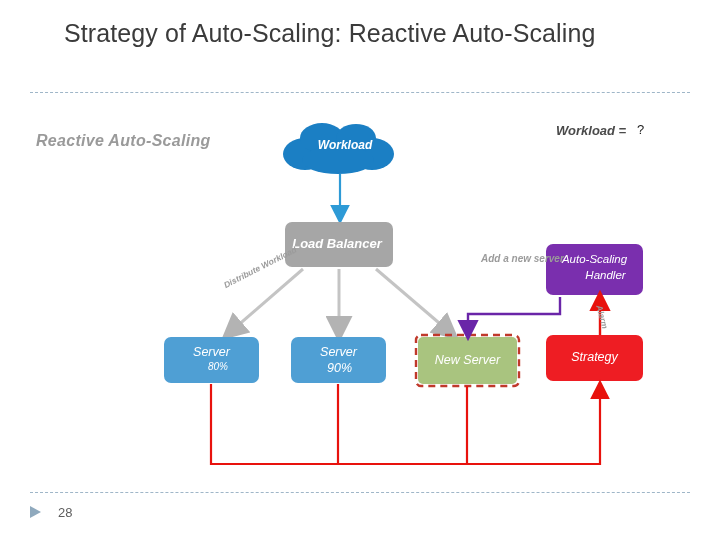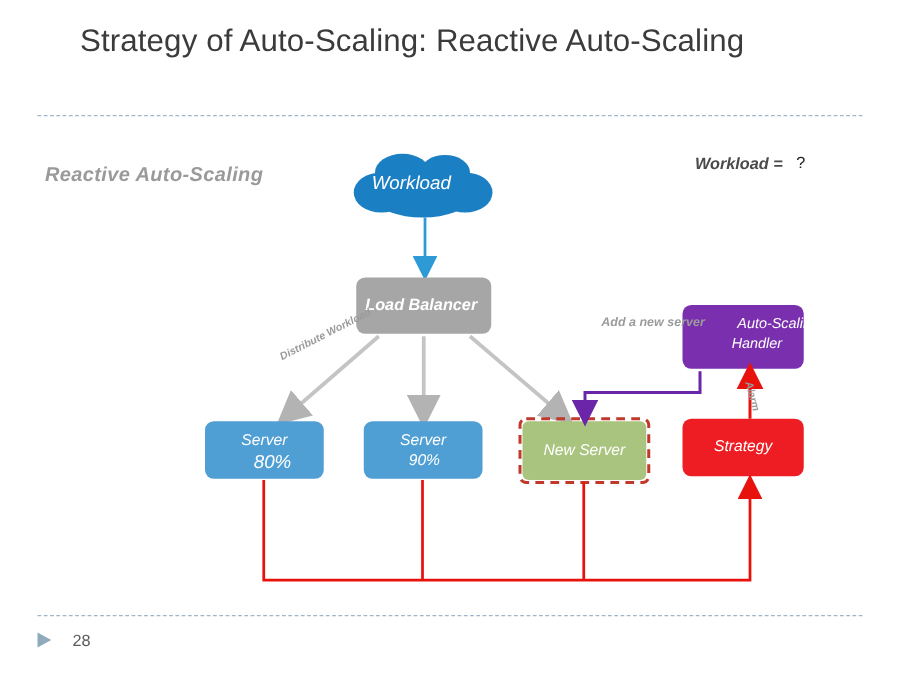--- a/index.html
+++ b/index.html
@@ -166,35 +166,35 @@
 
     <path d="M600,239 L600,201" stroke="#e8120d" stroke-width="2.4" fill="none" marker-end="url(#arrRed)"></path>
 
     <path d="M560,201 L560,218 L468,218 L468,238" stroke="#6a25a8" stroke-width="2.4" fill="none" marker-end="url(#arrPurple)"></path>
 
     <path d="M211,288 L211,368 L600,368 L600,290" stroke="#e8120d" stroke-width="2.2" fill="none" marker-end="url(#arrRed)"></path>
     <path d="M338,288 L338,368" stroke="#e8120d" stroke-width="2.2" fill="none"></path>
     <path d="M467,290 L467,368" stroke="#e8120d" stroke-width="2.2" fill="none"></path>
   </svg>
 
-  <div class="node-text" style="left:275px;top:42px;width:108px;font-size:15px;">Workload</div>
+  <div class="node-text" style="left:291px;top:42px;width:108px;font-size:12px;font-weight:bold;">Workload</div>
 
   <div class="node-text" style="left:285px;top:140px;width:104px;font-size:13px;font-weight:bold;">Load Balancer</div>
 
   <div class="node-text" style="left:164px;top:249px;width:95px;font-size:12.5px;">Server</div>
-  <div class="node-text" style="left:164px;top:265px;width:108px;font-size:15px;font-style:italic;">80%</div>
+  <div class="node-text" style="left:164px;top:265px;width:108px;font-size:10px;font-style:italic;">80%</div>
 
   <div class="node-text" style="left:291px;top:249px;width:95px;font-size:12.5px;">Server</div>
   <div class="node-text" style="left:291px;top:265px;width:97px;font-size:12.5px;">90%</div>
 
   <div class="node-text" style="left:418px;top:257px;width:99px;font-size:12.5px;">New Server</div>
 
   <div class="node-text" style="left:546px;top:254px;width:97px;font-size:12.5px;">Strategy</div>
 
-  <div class="node-text" style="left:546px;top:157px;width:97px;font-size:11.5px;padding-left:28px;">Auto-Scaling</div>
+  <div class="node-text" style="left:546px;top:157px;width:97px;font-size:11.5px;">Auto-Scaling</div>
   <div class="node-text" style="left:546px;top:173px;width:97px;font-size:11.5px;padding-left:11px;">Handler</div>
 
   <div class="rot-note" style="left:222px;top:185px;transform:rotate(-27deg);">Distribute Workload</div>
 
   <div class="small-note" style="left:481px;top:157px;">Add a new server</div>
 
   <div class="rot-note" style="left:604px;top:208px;transform:rotate(75deg);">Alarm</div>
 </div>
 
 <div class="footer-rule"></div>

